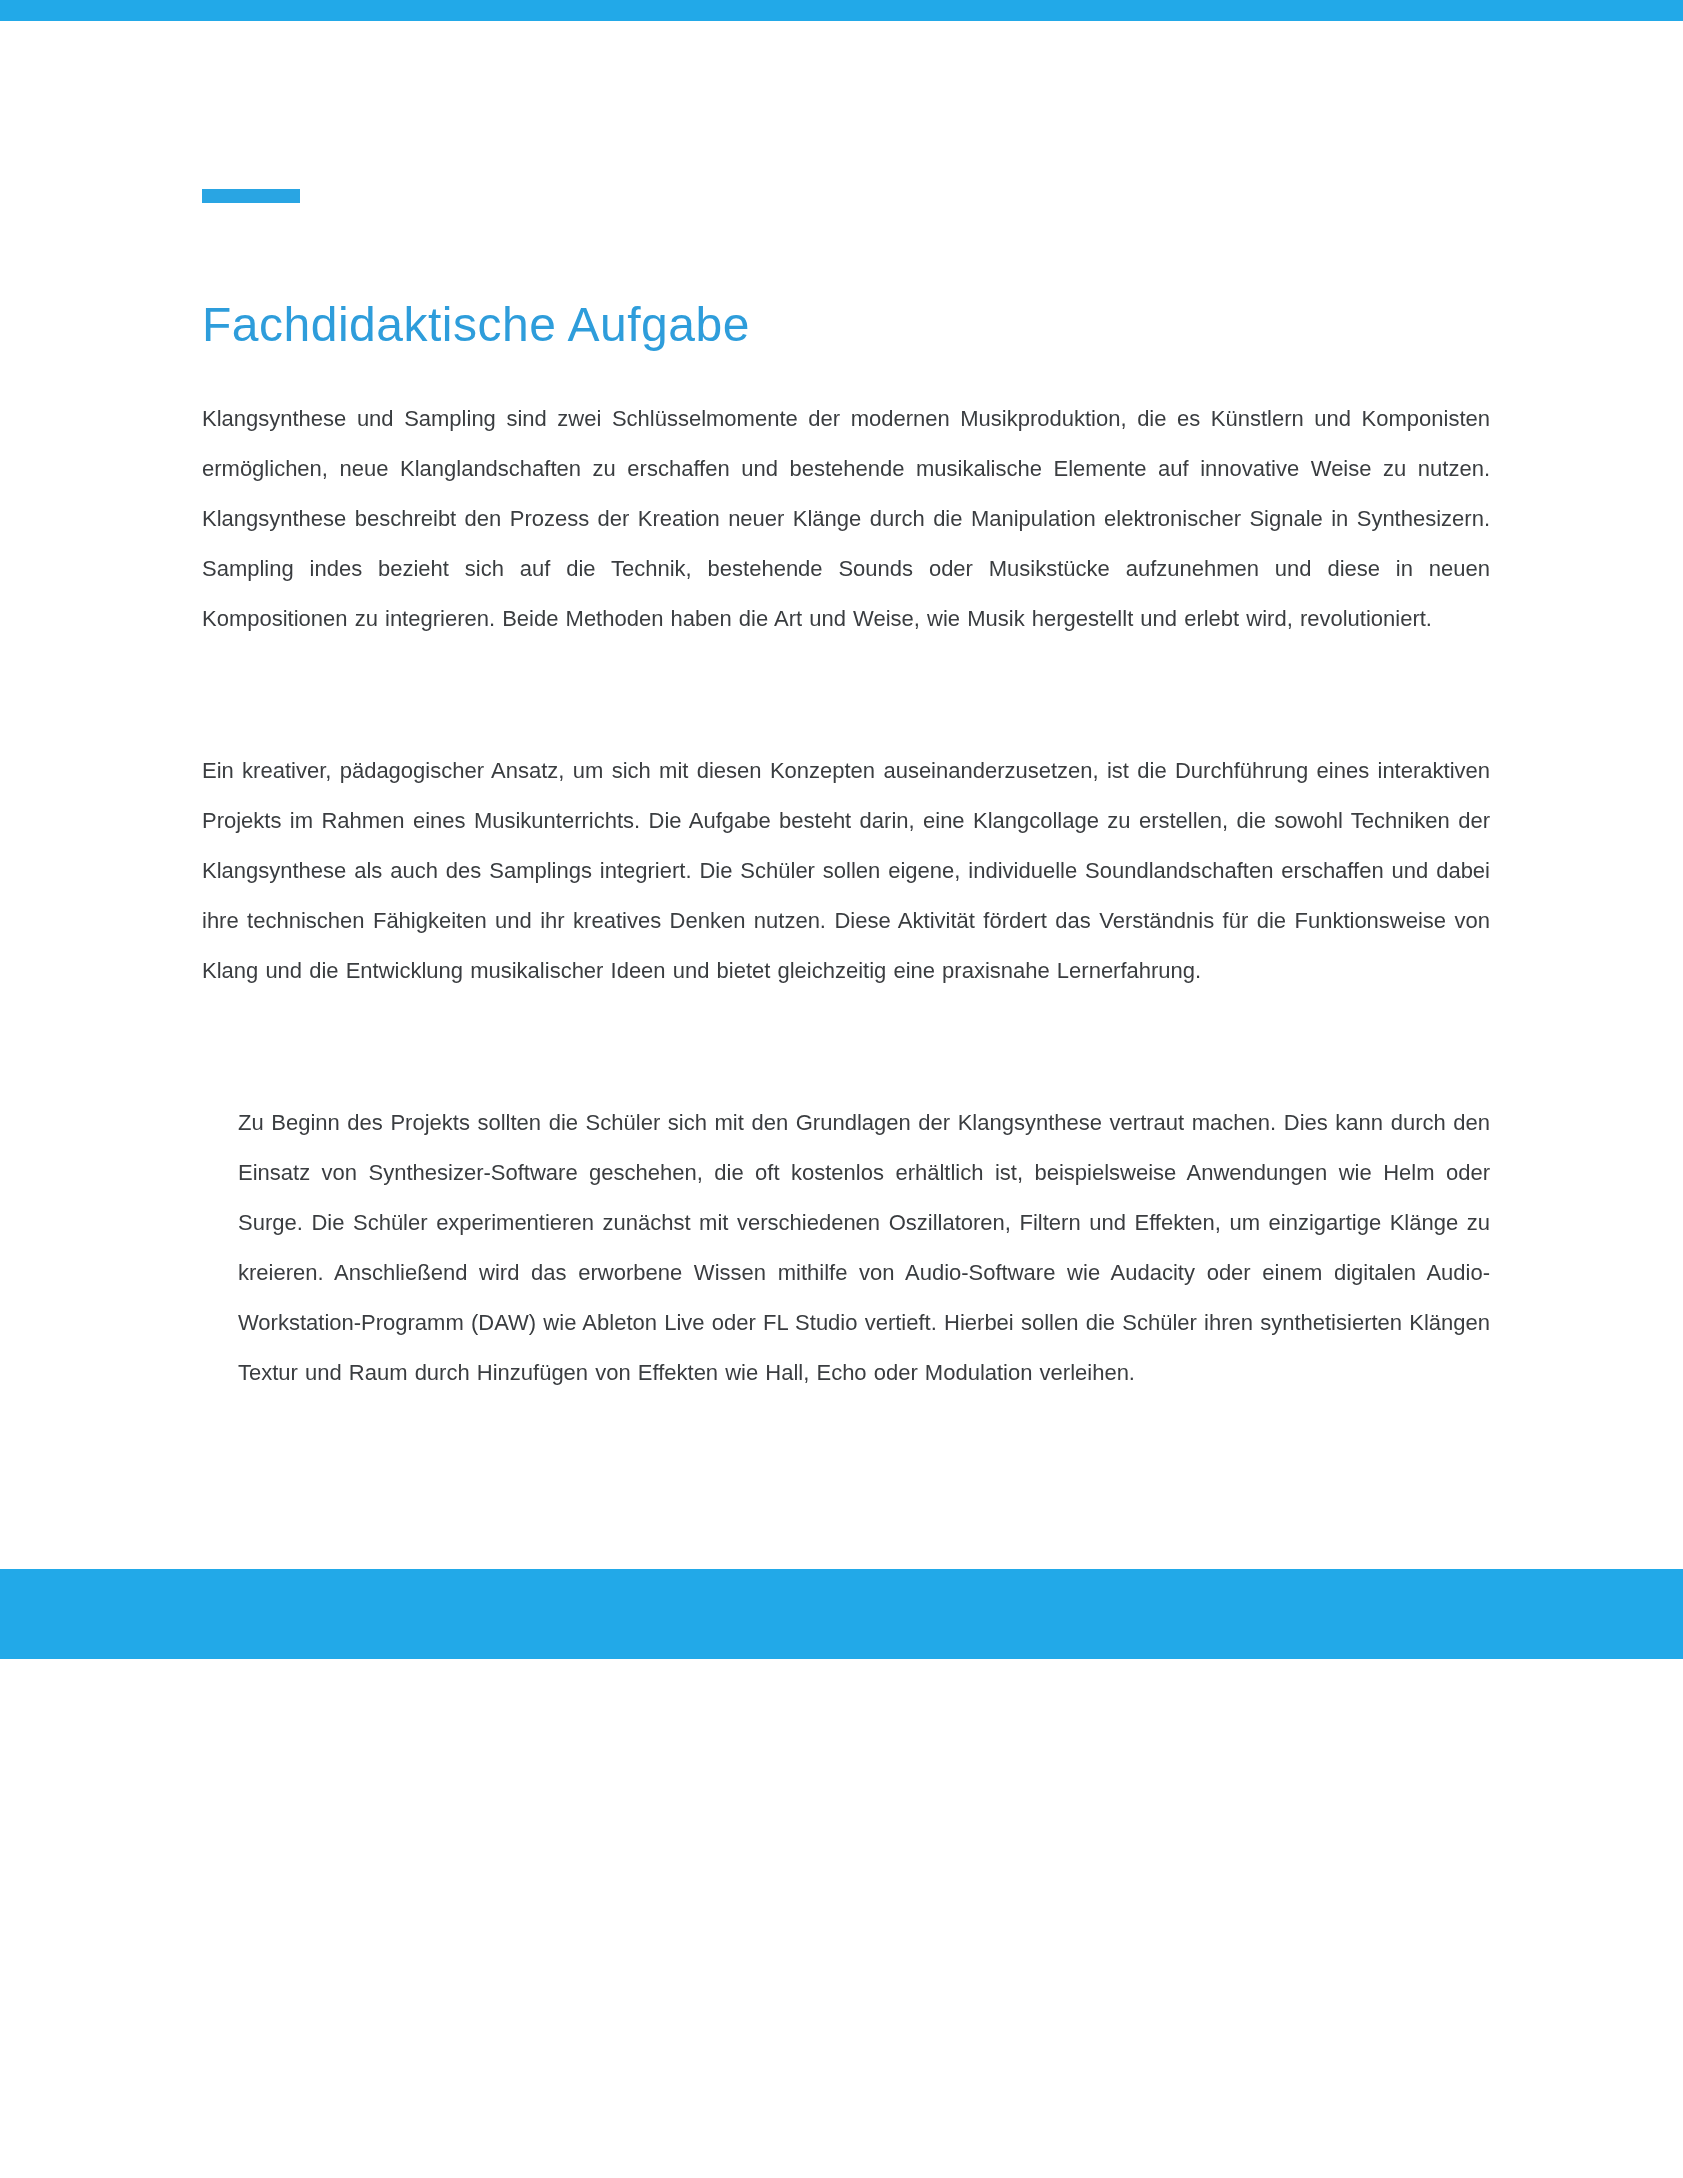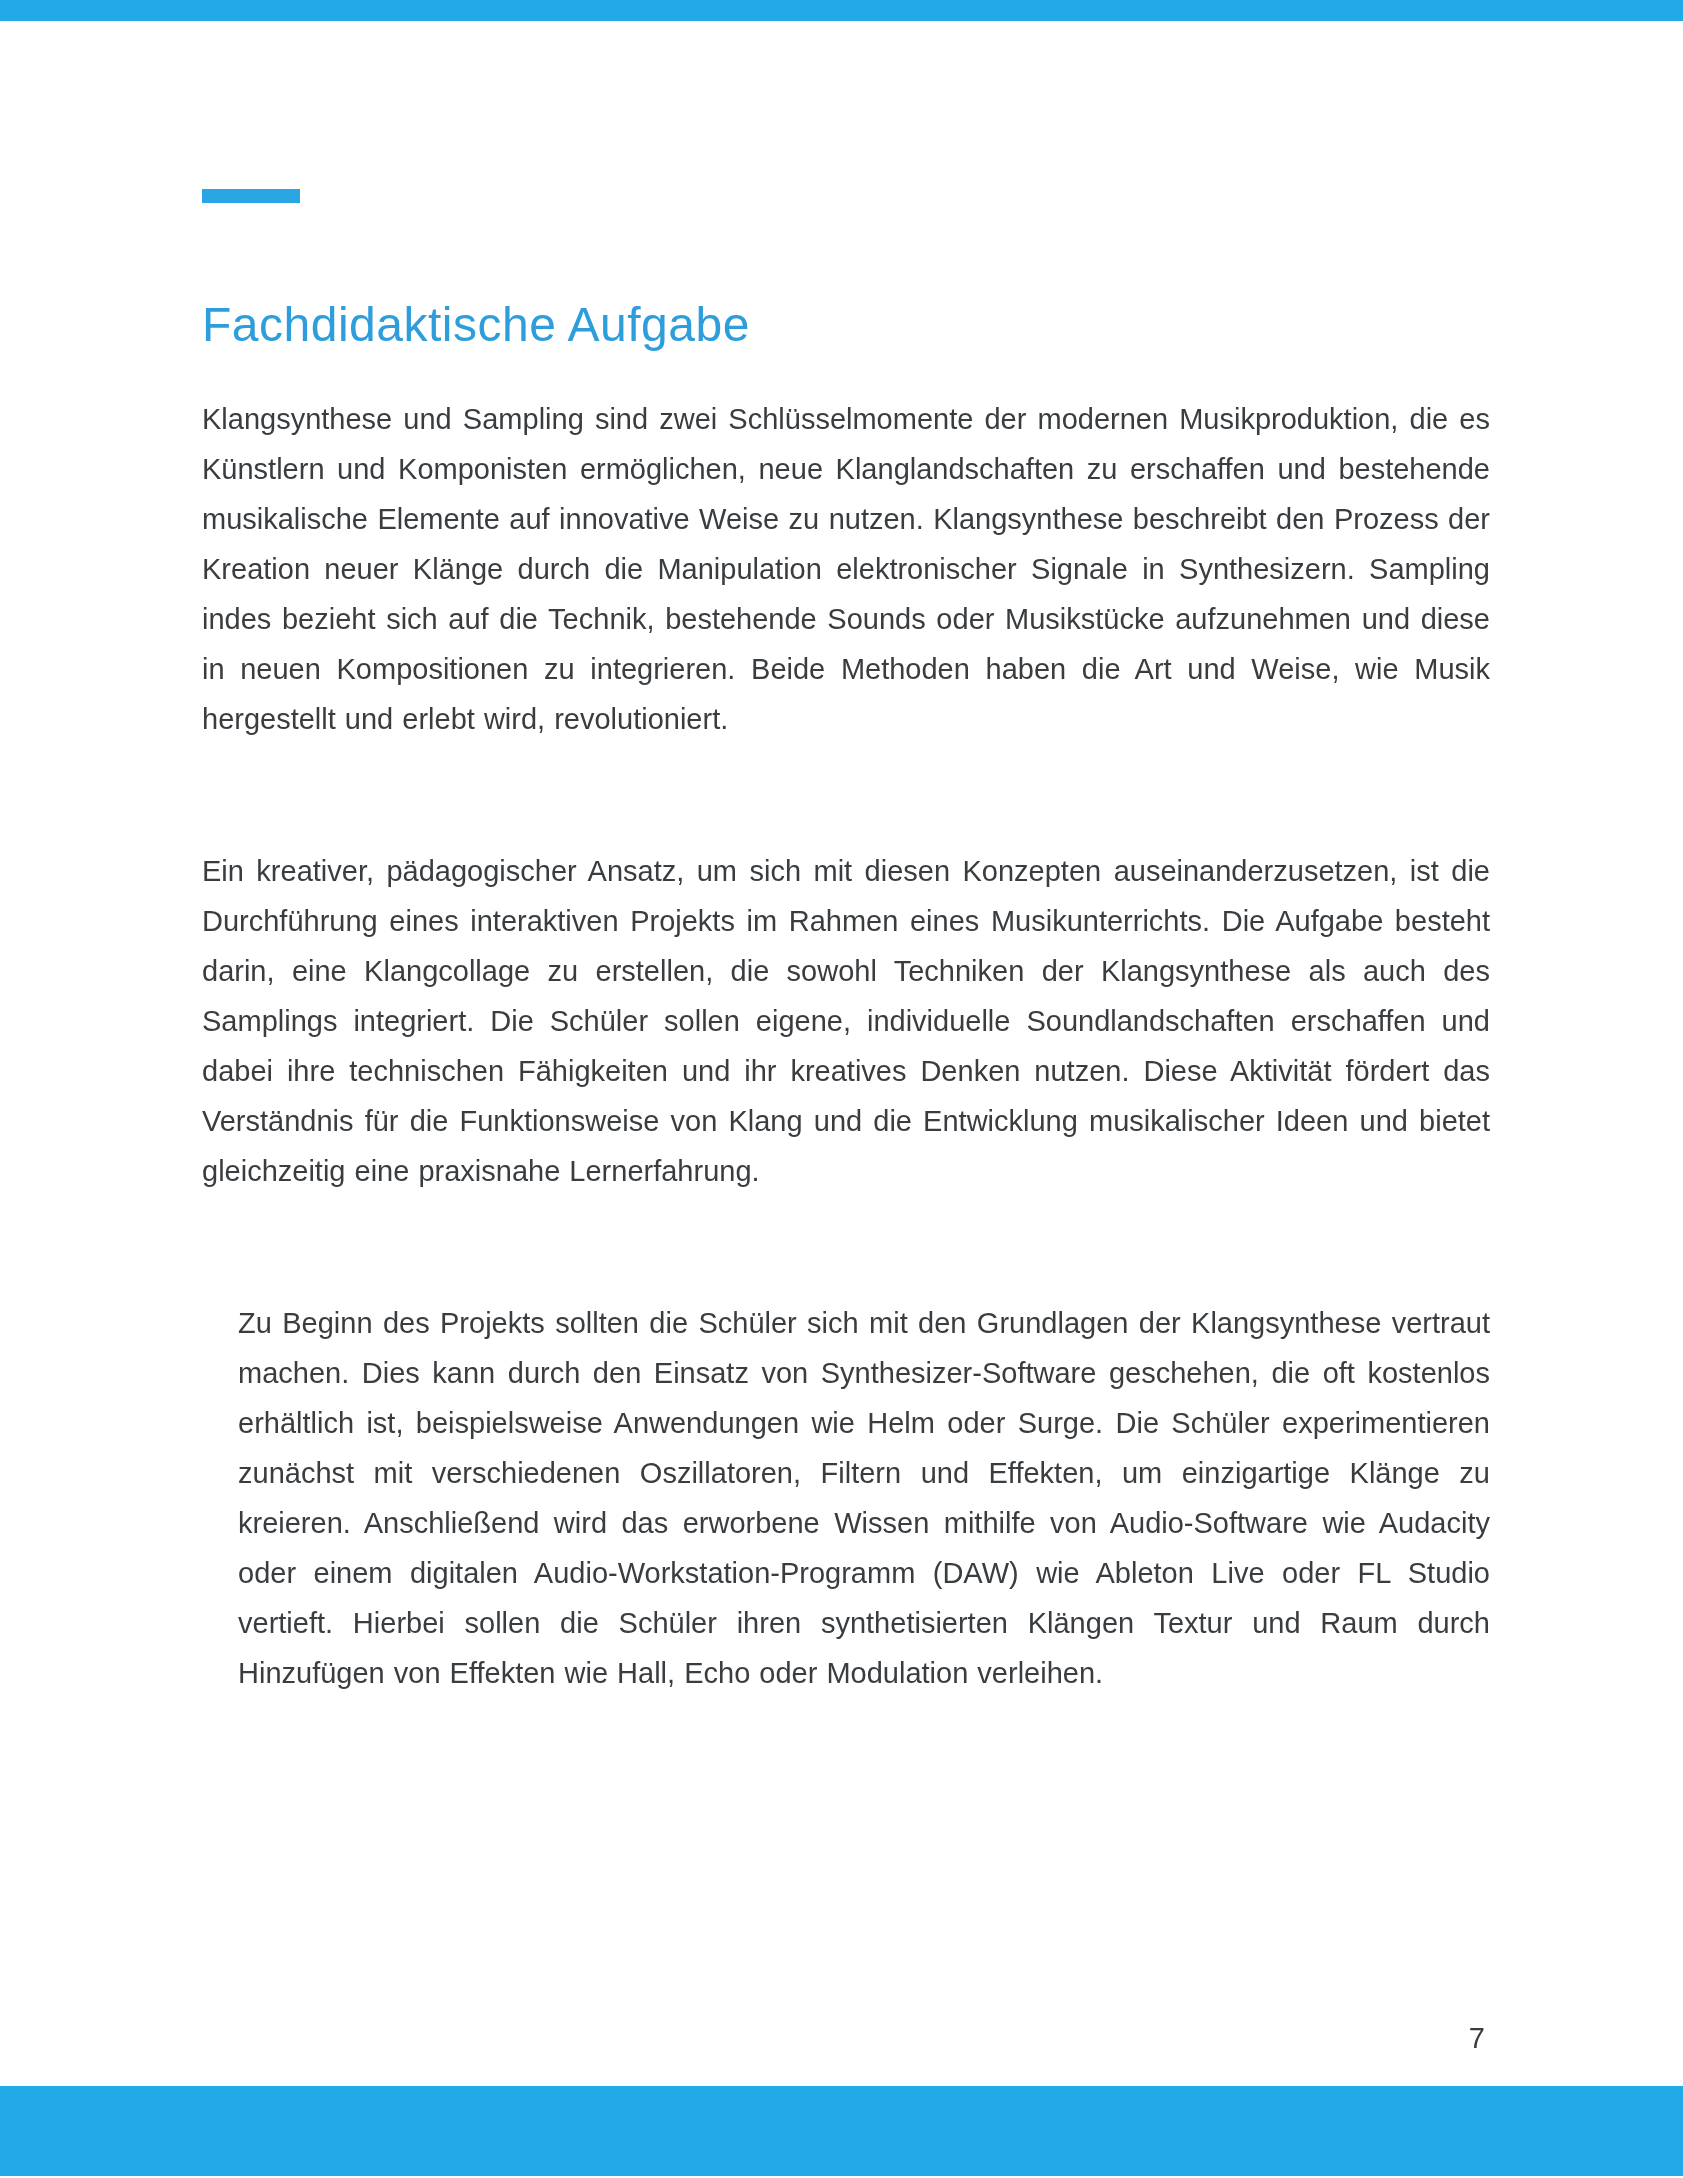--- a/index.html
+++ b/index.html
@@ -7,21 +7,21 @@
     --bar-color: #22A9E8;
     --accent-color: #29A5E3;
     --title-color: #2E9DDB;
     --text-color: #3A3D40;
   }
   * { margin: 0; padding: 0; box-sizing: border-box; }
   html, body { background: #ffffff; }
   .page {
     position: relative;
     width: 1683px;
-    height: 2176px;
+    height: 1659px;
     background: #ffffff;
     overflow: hidden;
     font-family: "Liberation Sans", "DejaVu Sans", sans-serif;
     color: var(--text-color);
   }
   .top-bar {
     position: absolute;
     top: 0; left: 0; right: 0;
     height: 21px;
     background: var(--bar-color);
@@ -51,21 +51,21 @@
     color: var(--title-color);
     white-space: nowrap;
   }
   .content {
     position: absolute;
     left: 202px;
     top: 394px;
     width: 1288px;
   }
   .content p {
-    font-size: 29px;
+    font-size: 22px;
     font-weight: 400;
     line-height: 50px;
     text-align: justify;
     text-align-last: left;
     hyphens: none;
     word-spacing: 1px;
     margin: 0 0 102px 0;
   }
   .content p:last-child { margin-bottom: 0; margin-left: 36px; }
   .page-number {

